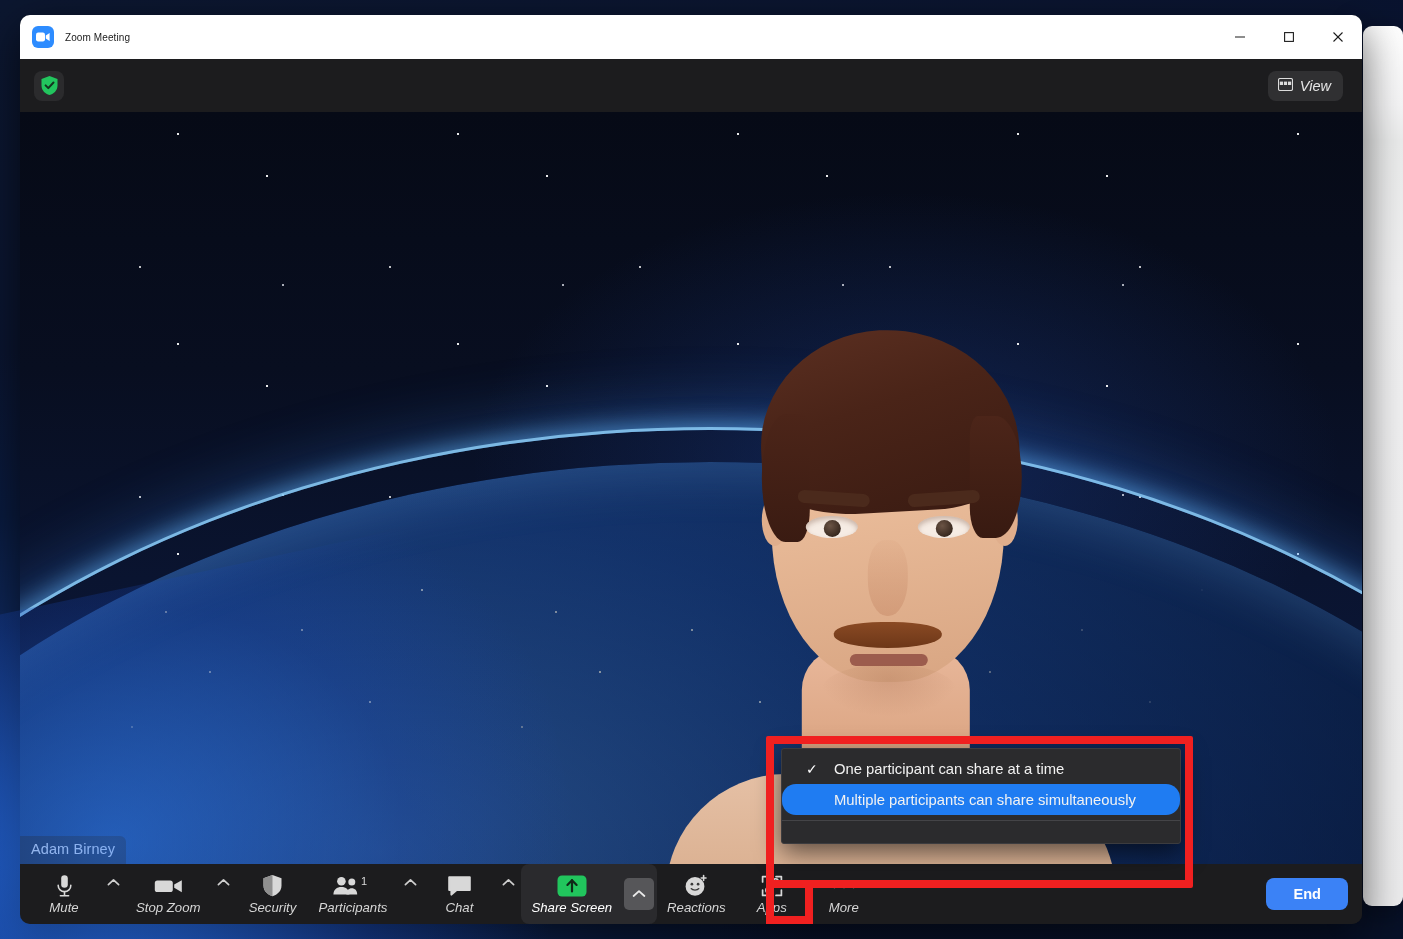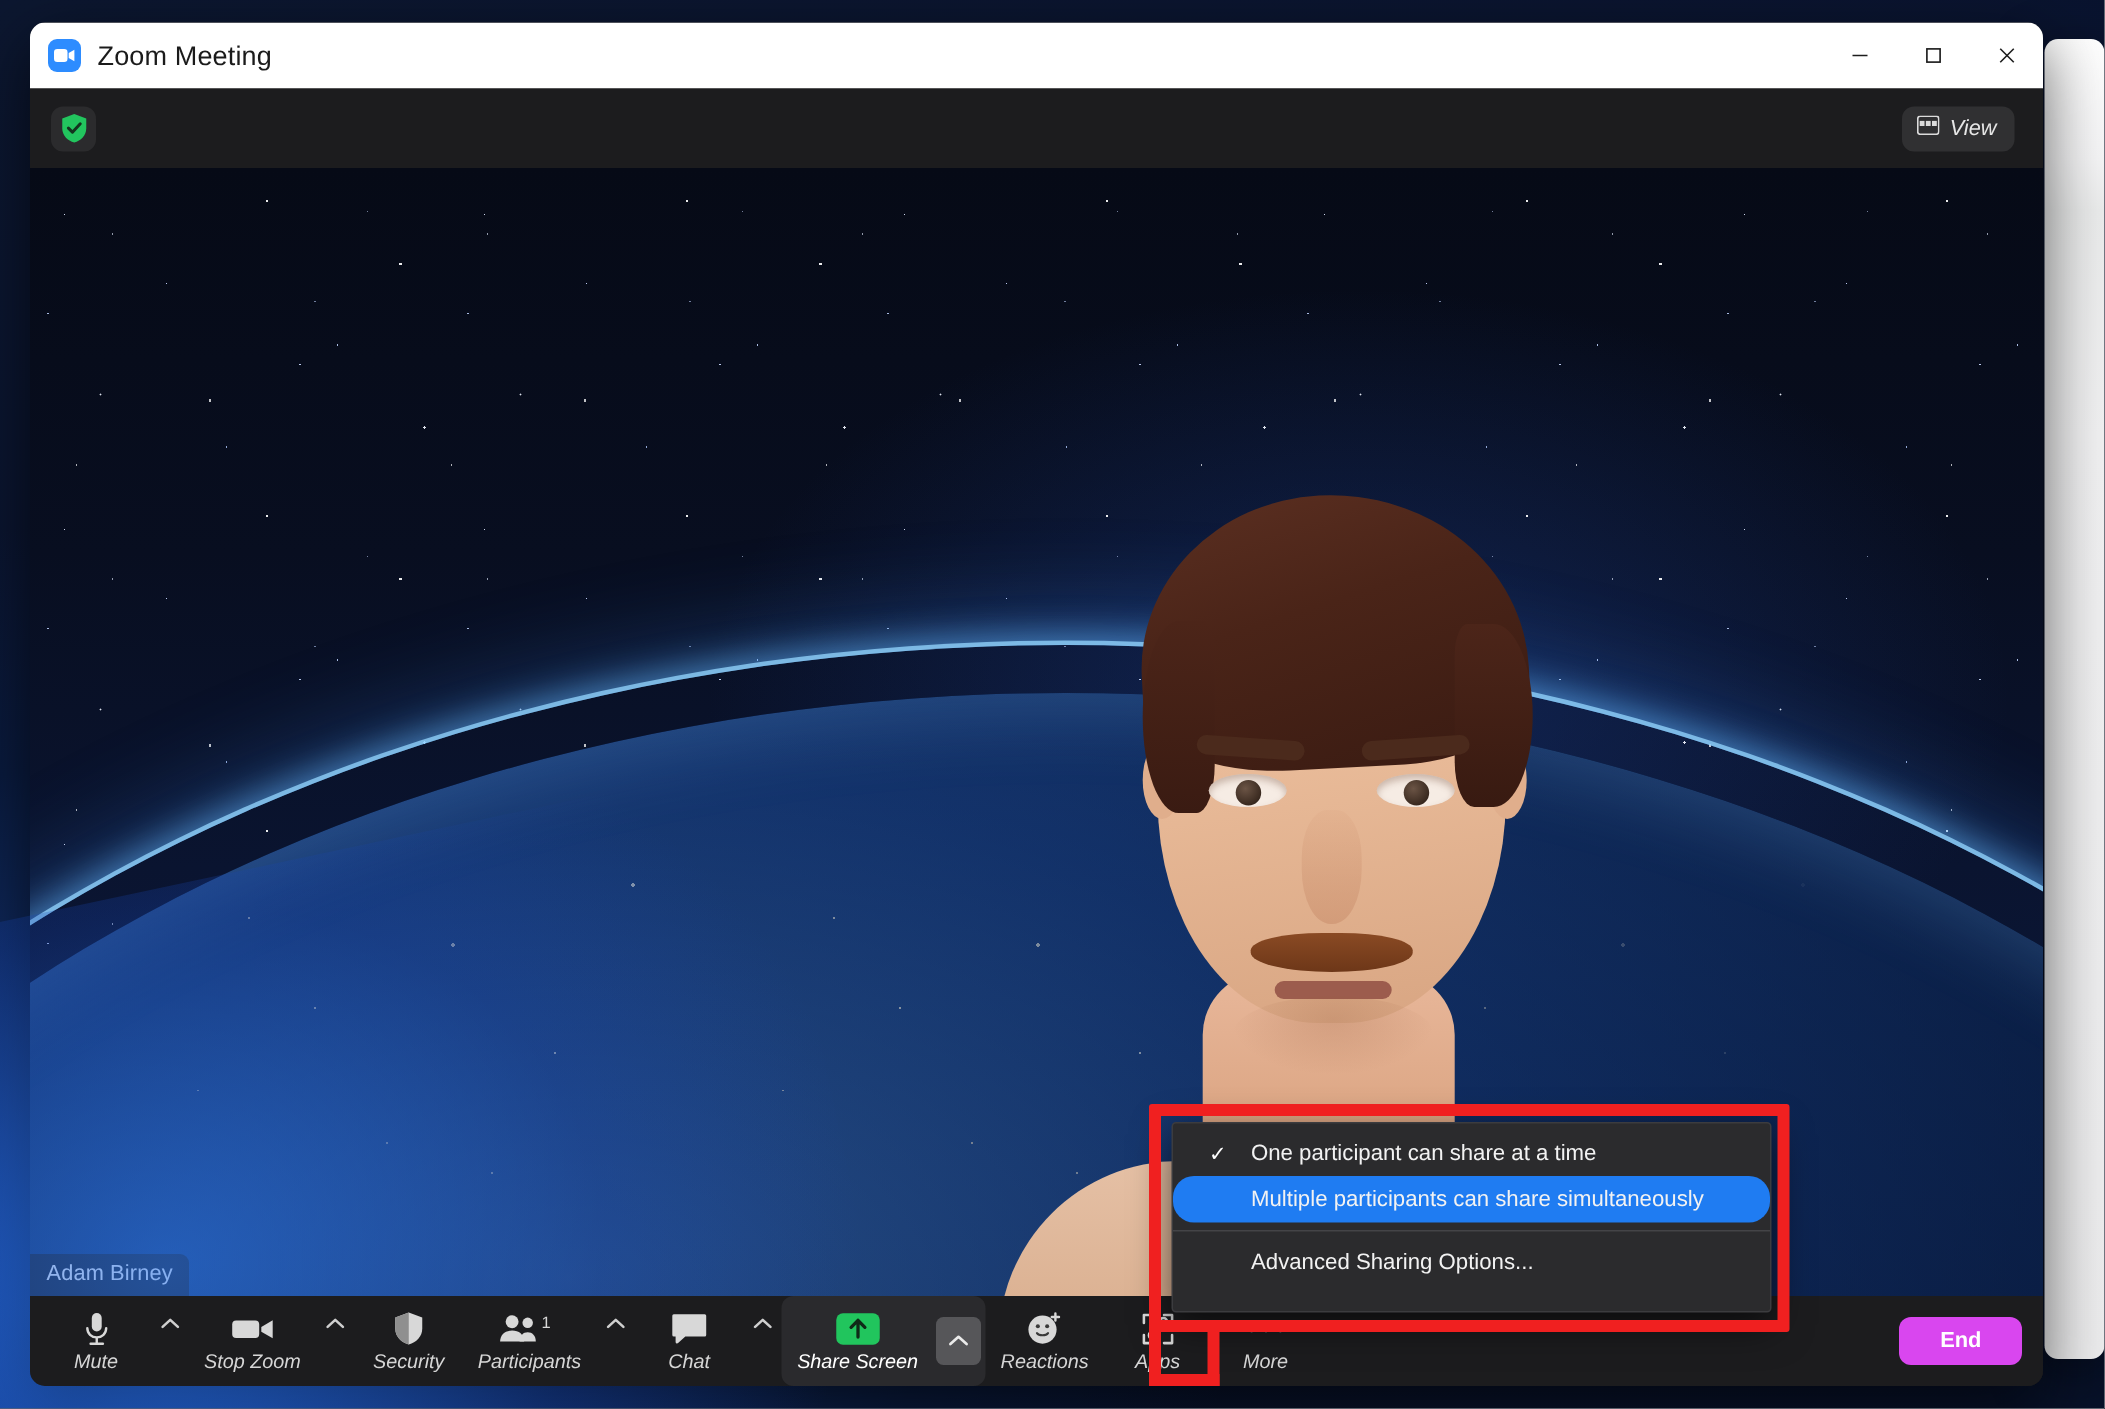--- a/index.html
+++ b/index.html
@@ -68,21 +68,21 @@
   #app-logo {
     width: 22px; height: 22px;
     border-radius: 6px;
     background: #2d8cff;
     display: flex; align-items: center; justify-content: center;
     flex: 0 0 auto;
   }
   #app-logo svg { display:block; }
   #window-title {
     margin-left: 11px;
-    font-size: 18px;
+    font-size: 10px;
     color: #1b1b1b;
     letter-spacing: .1px;
     white-space: nowrap;
   }
   #winctl { margin-left: auto; display: flex; height: 44px; }
   .winbtn {
     width: 49px; height: 44px;
     display: flex; align-items: center; justify-content: center;
     color: #1d1d1d;
   }
@@ -411,21 +411,21 @@
     padding-top: 0;
     border-radius: 5px;
     margin-left: 2px;
     margin-right: 3px;
   }
 
   .tool.sharescreen .tlabel { color: #ffffff; }
   #end-button {
     align-self: center;
     margin-left: 16px;
-    background: #d946ef;
+    background: #3b82f6;
     color: #fff;
     font-size: 14.6px;
     font-weight: bold;
     padding: 9px 27px;
     border-radius: 8px;
     line-height: 1;
   }
   .spacer { flex: 1 1 auto; }
 
   svg { pointer-events: none; }
@@ -524,24 +524,20 @@
     <div id="share-menu">
       <div class="menu-item">
         <span class="menu-check">✓</span>
         <span>One participant can share at a time</span>
       </div>
       <div class="menu-item selected">
         <span class="menu-check"></span>
         <span>Multiple participants can share simultaneously</span>
       </div>
       <div class="menu-sep"></div>
-      <div class="menu-item">
-        <span class="menu-check"></span>
-        <span>Advanced Sharing Options...</span>
-      </div>
       <div id="menu-bottom-pad"></div>
     </div>
 
     <div id="annotation"></div>
     <div id="annotation-notch"></div>
 
     <div id="toolbar">
 
       <div class="tool-group">
         <div class="tool">

